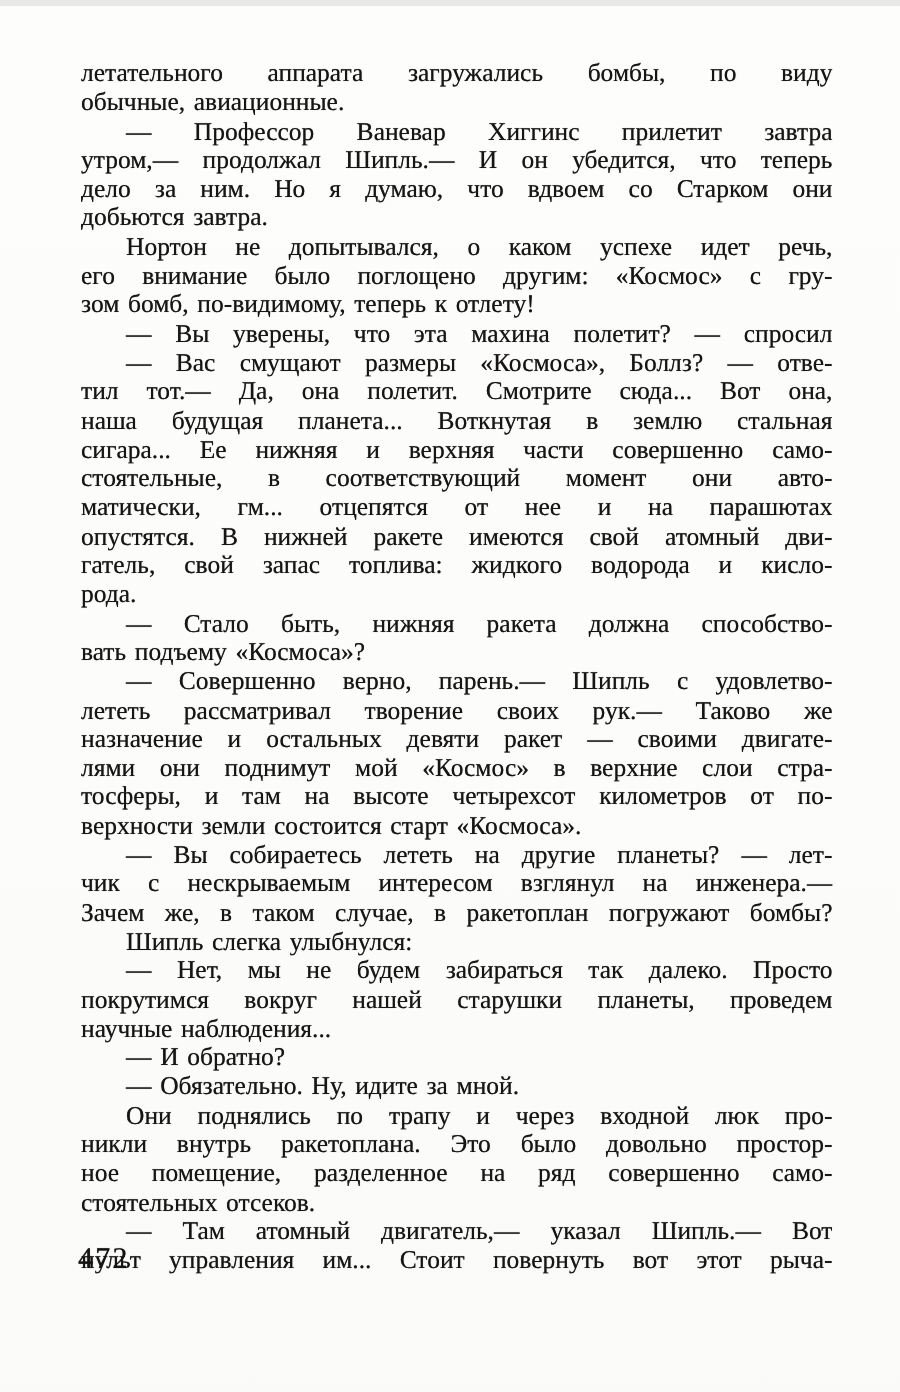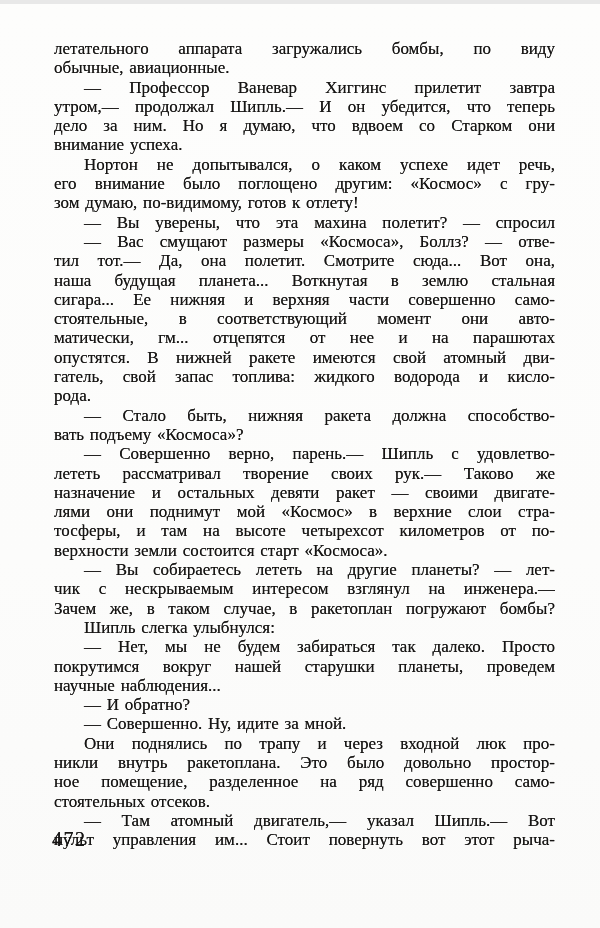--- a/index.html
+++ b/index.html
@@ -56,24 +56,24 @@
 </head>
 <body>
 
 <div class="scan-page">
   <div class="textblock" id="textblock">
       <div class="line">летательного аппарата загружались бомбы, по виду</div>
       <div class="line lastline">обычные, авиационные.</div>
       <div class="line indent">— Профессор Ваневар Хиггинс прилетит завтра</div>
       <div class="line">утром,— продолжал Шипль.— И он убедится, что теперь</div>
       <div class="line">дело за ним. Но я думаю, что вдвоем со Старком они</div>
-      <div class="line lastline">внимание успеха.</div>
+      <div class="line lastline">добьются завтра.</div>
       <div class="line indent">Нортон не допытывался, о каком успехе идет речь,</div>
       <div class="line">его внимание было поглощено другим: «Космос» с гру-</div>
-      <div class="line lastline">зом думаю, по-видимому, готов к отлету!</div>
+      <div class="line lastline">зом бомб, по-видимому, теперь к отлету!</div>
       <div class="line indent">— Вы уверены, что эта махина полетит? — спросил</div>
       <div class="line indent">— Вас смущают размеры «Космоса», Боллз? — отве-</div>
       <div class="line">тил тот.— Да, она полетит. Смотрите сюда... Вот она,</div>
       <div class="line">наша будущая планета... Воткнутая в землю стальная</div>
       <div class="line">сигара... Ее нижняя и верхняя части совершенно само-</div>
       <div class="line">стоятельные, в соответствующий момент они авто-</div>
       <div class="line">матически, гм... отцепятся от нее и на парашютах</div>
       <div class="line">опустятся. В нижней ракете имеются свой атомный дви-</div>
       <div class="line">гатель, свой запас топлива: жидкого водорода и кисло-</div>
       <div class="line lastline">рода.</div>
@@ -86,21 +86,21 @@
       <div class="line">тосферы, и там на высоте четырехсот километров от по-</div>
       <div class="line lastline">верхности земли состоится старт «Космоса».</div>
       <div class="line indent">— Вы собираетесь лететь на другие планеты? — лет-</div>
       <div class="line">чик с нескрываемым интересом взглянул на инженера.—</div>
       <div class="line">Зачем же, в таком случае, в ракетоплан погружают бомбы?</div>
       <div class="line indent lastline">Шипль слегка улыбнулся:</div>
       <div class="line indent">— Нет, мы не будем забираться так далеко. Просто</div>
       <div class="line">покрутимся вокруг нашей старушки планеты, проведем</div>
       <div class="line lastline">научные наблюдения...</div>
       <div class="line indent lastline">— И обратно?</div>
-      <div class="line indent lastline">— Совершенно. Ну, идите за мной.</div>
+      <div class="line indent lastline">— Обязательно. Ну, идите за мной.</div>
       <div class="line indent">Они поднялись по трапу и через входной люк про-</div>
       <div class="line">никли внутрь ракетоплана. Это было довольно простор-</div>
       <div class="line">ное помещение, разделенное на ряд совершенно само-</div>
       <div class="line lastline">стоятельных отсеков.</div>
       <div class="line indent">— Там атомный двигатель,— указал Шипль.— Вот</div>
       <div class="line">пульт управления им... Стоит повернуть вот этот рыча-</div>
     </div>
   <div class="pagenum">472</div>
 </div>
 

